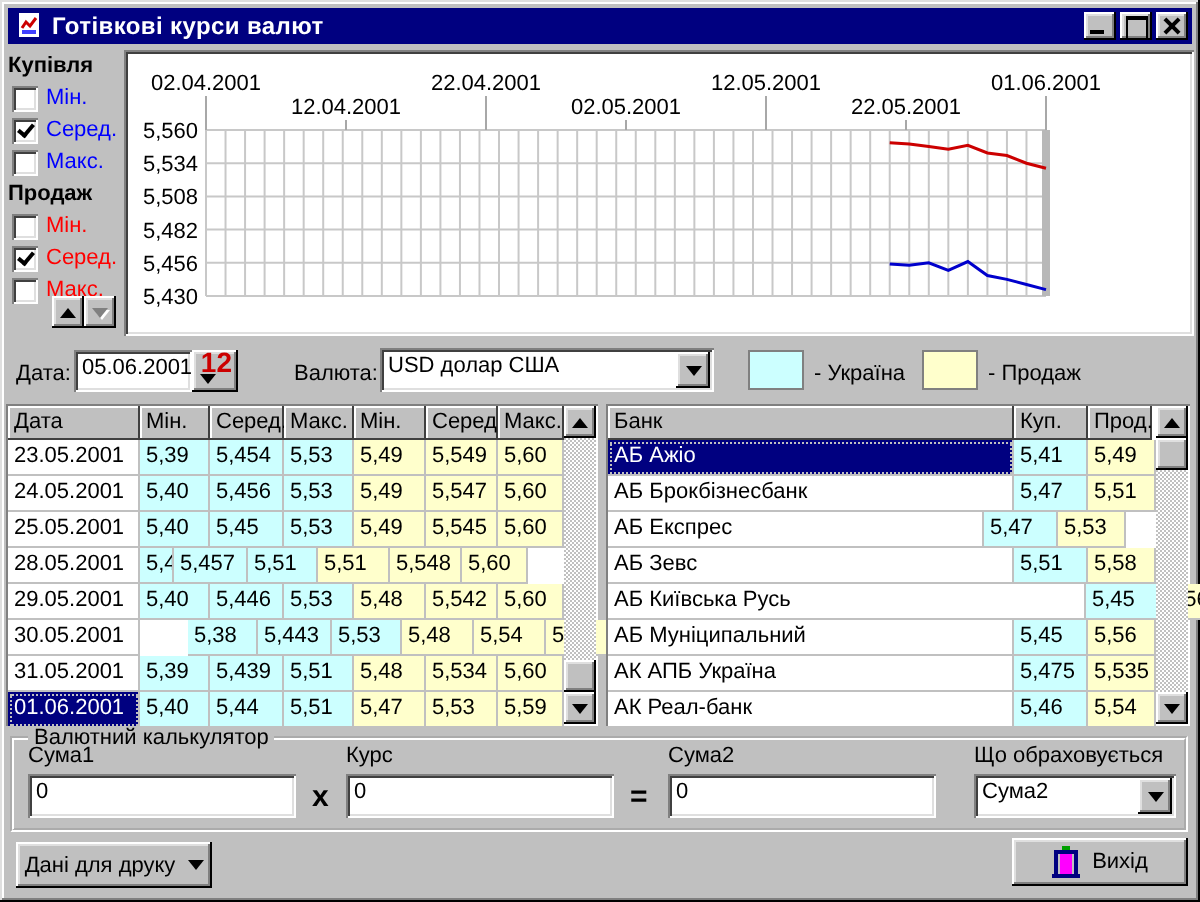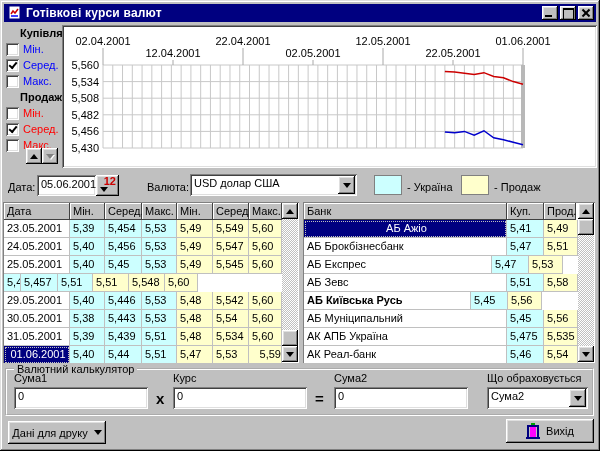--- a/index.html
+++ b/index.html
@@ -27,21 +27,21 @@
   .title-btns { margin-left:auto; display:flex; gap:2px; }
   .tbtn { width:16px; height:14px; position:relative; }
   .tbtn.min::after { content:""; position:absolute; left:3px; bottom:3px; width:7px; height:2px; background:#000; }
   .tbtn.max::after { content:""; position:absolute; left:3px; top:2px; width:9px; height:9px;
     border:1px solid #000; border-top-width:2px; }
   .tbtn.cls::before, .tbtn.cls::after { content:""; position:absolute; left:3px; top:6px; width:10px; height:2px; background:#000; }
   .tbtn.cls::before { transform:rotate(45deg); }
   .tbtn.cls::after  { transform:rotate(-45deg); }
 
   
-  .grp-label { position:absolute; left:20px; font-weight:bold; }
+  .grp-label { position:absolute; left:4px; font-weight:bold; }
   .cb-row { position:absolute; left:6px; display:flex; align-items:center; height:14px; cursor:default; }
   .cb { width:13px; height:13px; background:#fff; position:relative; flex:none;
     box-shadow: inset 1px 1px 0 #808080, inset -1px -1px 0 #fff,
                 inset 2px 2px 0 #404040, inset -2px -2px 0 #dfdfdf; }
   .cb.checked::after { content:""; position:absolute; left:3px; top:3px; width:6px; height:3px;
     border-left:2px solid #000; border-bottom:2px solid #000; transform:rotate(-50deg); }
   .cb-label { margin-left:4px; }
   .buy-text { color:#0000ff; }
   .sell-text { color:#ff0000; }
   .spin { position:absolute; width:16px; height:16px; display:flex; align-items:center; justify-content:center; }
@@ -53,37 +53,37 @@
   .chart-panel { position:absolute; left:62px; top:25px; width:535px; height:143px; }
   .chart-panel svg { position:absolute; left:2px; top:2px; }
   .ctext { font-family:"Liberation Sans",sans-serif; font-size:11px; fill:#000; }
 
   
   .lbl { position:absolute; }
   .field { position:absolute; background:#fff; padding:3px 0 0 4px;
     box-shadow: inset 1px 1px 0 #808080, inset -1px -1px 0 #fff,
                 inset 2px 2px 0 #404040, inset -2px -2px 0 #dfdfdf; }
   .cal-btn { position:absolute; }
-  .cal-badge { position:absolute; top:2px; right:3px; color:#cc0000; font-weight:bold; font-size:11px; line-height:9px; }
+  .cal-badge { position:absolute; top:2px; right:3px; color:#cc0000; font-weight:bold; font-size:14px; line-height:9px; }
   .cal-arrow { position:absolute; left:4px; bottom:4px; }
   .combo-arrow-btn { position:absolute; right:2px; top:2px; bottom:2px; width:17px;
     display:flex; align-items:center; justify-content:center; }
   .swatch { position:absolute; width:28px; height:20px; border:1px solid #808080; }
 
   
   .tbl { position:absolute; background:#fff;
     box-shadow: inset 1px 1px 0 #808080, inset -1px -1px 0 #fff; padding:1px; }
   .t-head { display:flex; }
   .hcell { height:17px; background:#c0c0c0; padding:2px 0 0 3px; flex:none;
     box-shadow: inset -1px -1px 0 #404040, inset 1px 1px 0 #fff; overflow:hidden; white-space:nowrap; }
   .trow { display:flex; }
   .tcell { height:18px; padding:2px 0 0 3px; flex:none; overflow:hidden; white-space:nowrap;
     border-right:1px solid #c0c0c0; border-bottom:1px solid #c0c0c0; }
   .c-w { background:#fff; } .c-b { background:#ccffff; } .c-s { background:#ffffcc; }
-  .selcell { background:#000080 !important; color:#fff; outline:1px dotted #c0c0c0; outline-offset:-2px;text-align:center; }
+  .selcell { background:#000080 !important; color:#fff; outline:1px dotted #c0c0c0; outline-offset:-2px; }
 
   
   .vscroll { position:absolute; top:1px; bottom:1px; right:1px; width:16px;
     background-color:#dcdcdc;
     background-image:repeating-conic-gradient(#ffffff 0% 25%, #c0c0c0 0% 50%);
     background-size:2px 2px; }
   .sb-btn { position:absolute; left:0; width:16px; height:16px; display:flex; align-items:center; justify-content:center; }
   .sb-thumb { position:absolute; left:0; width:16px; height:16px; }
 
   
@@ -278,39 +278,40 @@
         <div class="trow">
           <div class="tcell c-w" style="width: 66px;">25.05.2001</div>
           <div class="tcell c-b" style="width: 35px;">5,40</div>
           <div class="tcell c-b" style="width: 37px;">5,45</div>
           <div class="tcell c-b" style="width: 35px;">5,53</div>
           <div class="tcell c-s" style="width: 36px;">5,49</div>
           <div class="tcell c-s" style="width: 36px;">5,545</div>
           <div class="tcell c-s" style="width: 33px;">5,60</div>
         </div>
         <div class="trow">
+          <div class="tcell c-w" style="width: 66px;">28.05.2001</div>
           <div class="tcell c-b" style="width: 17px;">5,42</div>
           <div class="tcell c-b" style="width: 37px;">5,457</div>
           <div class="tcell c-b" style="width: 35px;">5,51</div>
           <div class="tcell c-s" style="width: 36px;">5,51</div>
           <div class="tcell c-s" style="width: 36px;">5,548</div>
           <div class="tcell c-s" style="width: 33px;">5,60</div>
         </div>
         <div class="trow">
           <div class="tcell c-w" style="width: 66px;">29.05.2001</div>
           <div class="tcell c-b" style="width: 35px;">5,40</div>
           <div class="tcell c-b" style="width: 37px;">5,446</div>
           <div class="tcell c-b" style="width: 35px;">5,53</div>
           <div class="tcell c-s" style="width: 36px;">5,48</div>
           <div class="tcell c-s" style="width: 36px;">5,542</div>
           <div class="tcell c-s" style="width: 33px;">5,60</div>
         </div>
         <div class="trow">
           <div class="tcell c-w" style="width: 66px;">30.05.2001</div>
-          <div class="tcell c-b" style="width: 35px;">5,38</div>
+          <div class="tcell c-b" style="width: 35px; margin-left: 24px;">5,38</div>
           <div class="tcell c-b" style="width: 37px;">5,443</div>
           <div class="tcell c-b" style="width: 35px;">5,53</div>
           <div class="tcell c-s" style="width: 36px;">5,48</div>
           <div class="tcell c-s" style="width: 36px;">5,54</div>
           <div class="tcell c-s" style="width: 33px;">5,60</div>
         </div>
         <div class="trow">
           <div class="tcell c-w" style="width: 66px;">31.05.2001</div>
           <div class="tcell c-b" style="width: 35px;">5,39</div>
           <div class="tcell c-b" style="width: 37px;">5,439</div>
@@ -319,21 +320,21 @@
           <div class="tcell c-s" style="width: 36px;">5,534</div>
           <div class="tcell c-s" style="width: 33px;">5,60</div>
         </div>
         <div class="trow">
           <div class="tcell c-w selcell" style="width: 66px;">01.06.2001</div>
           <div class="tcell c-b" style="width: 35px;">5,40</div>
           <div class="tcell c-b" style="width: 37px;">5,44</div>
           <div class="tcell c-b" style="width: 35px;">5,51</div>
           <div class="tcell c-s" style="width: 36px;">5,47</div>
           <div class="tcell c-s" style="width: 36px;">5,53</div>
-          <div class="tcell c-s" style="width: 33px; text-align: right;">5,59</div>
+          <div class="tcell c-s" style="width: 33px;">5,59</div>
         </div>
       </div>
     <div class="vscroll">
       <span class="sb-btn raised" style="top:0">
           <span class="tri-up"></span>
         </span>
       <span class="sb-thumb raised" style="bottom:16px"></span>
       <span class="sb-btn raised" style="bottom:0">
           <span class="tri-down"></span>
         </span>
@@ -361,21 +362,21 @@
           <div class="tcell c-w" style="width: 188px;">АБ Експрес</div>
           <div class="tcell c-b" style="width: 37px;">5,47</div>
           <div class="tcell c-s" style="width: 34px;">5,53</div>
         </div>
         <div class="trow">
           <div class="tcell c-w" style="width: 203px;">АБ Зевс</div>
           <div class="tcell c-b" style="width: 37px;">5,51</div>
           <div class="tcell c-s" style="width: 34px;">5,58</div>
         </div>
         <div class="trow">
-          <div class="tcell c-w" style="width: 167px; font-weight: bold;">АБ Київська Русь</div>
+          <div class="tcell c-w" style="width: 239px;">АБ Київська Русь</div>
           <div class="tcell c-b" style="width: 37px;">5,45</div>
           <div class="tcell c-s" style="width: 34px;">5,56</div>
         </div>
         <div class="trow">
           <div class="tcell c-w" style="width: 203px;">АБ Муніципальний</div>
           <div class="tcell c-b" style="width: 37px;">5,45</div>
           <div class="tcell c-s" style="width: 34px;">5,56</div>
         </div>
         <div class="trow">
           <div class="tcell c-w" style="width: 203px;">АК АПБ Україна</div>

